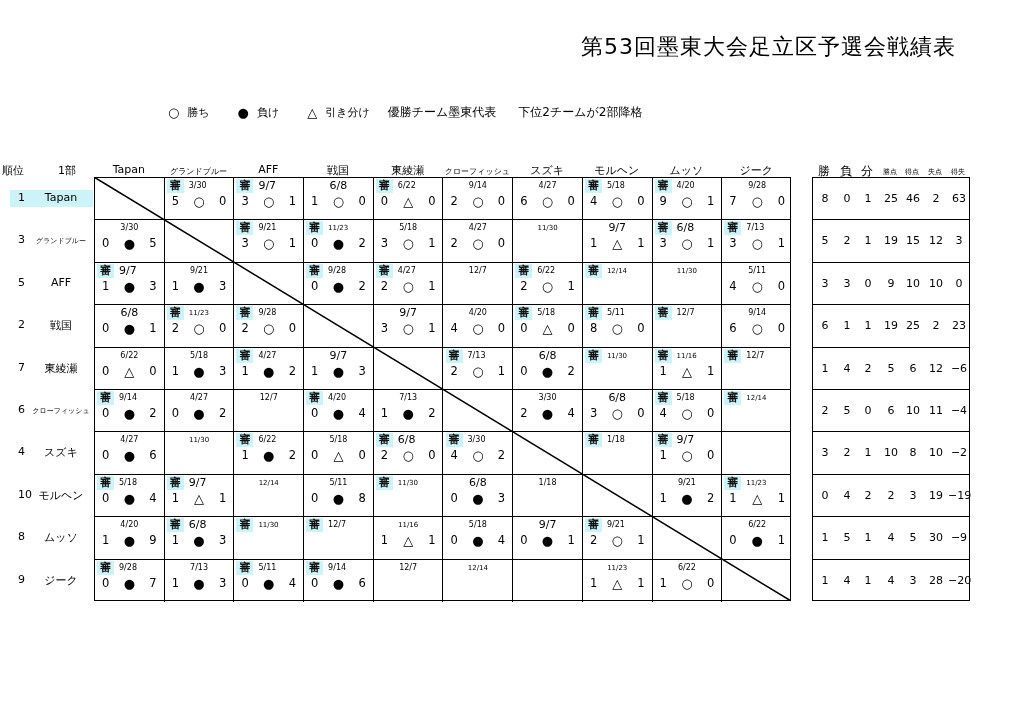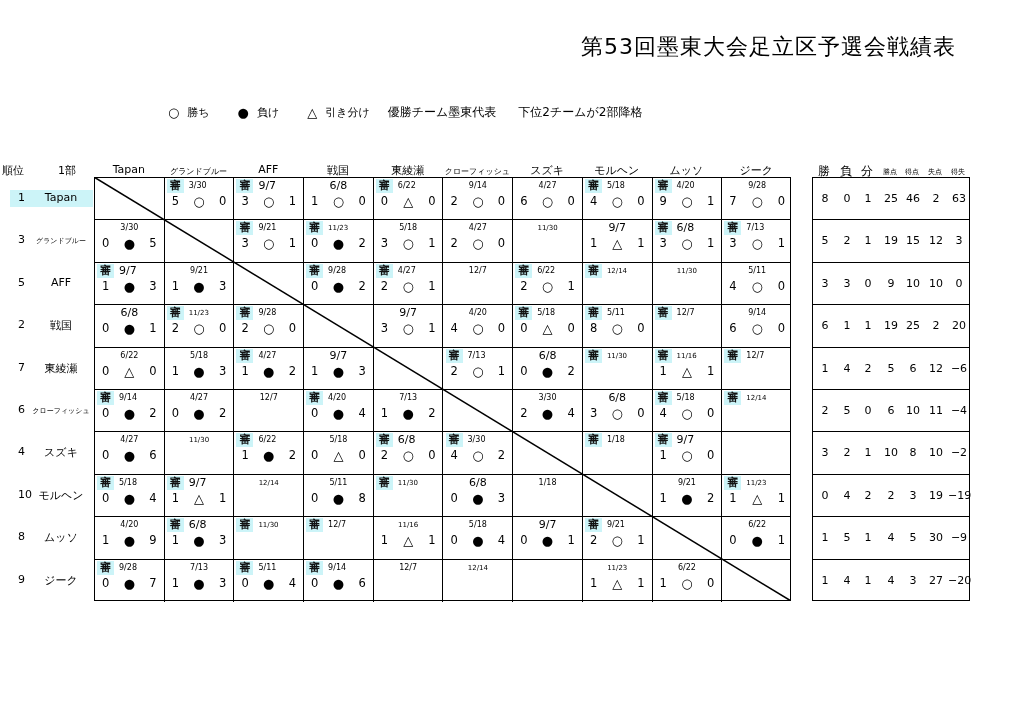--- a/index.html
+++ b/index.html
@@ -930,21 +930,21 @@
       <span class="sv" style="left: 112px;">10</span>
       <span class="sv" style="left: 135px;">0</span>
     </div>
     <div class="srow" style="top: 127.2px;">
       <span class="sv" style="left: 1px;">6</span>
       <span class="sv" style="left: 23px;">1</span>
       <span class="sv" style="left: 44px;">1</span>
       <span class="sv" style="left: 67px;">19</span>
       <span class="sv" style="left: 89px;">25</span>
       <span class="sv" style="left: 112px;">2</span>
-      <span class="sv" style="left: 135px;">20</span>
+      <span class="sv" style="left: 135px;">23</span>
     </div>
     <div class="srow" style="top: 169.6px;">
       <span class="sv" style="left: 1px;">1</span>
       <span class="sv" style="left: 23px;">4</span>
       <span class="sv" style="left: 44px;">2</span>
       <span class="sv" style="left: 67px;">5</span>
       <span class="sv" style="left: 89px;">6</span>
       <span class="sv" style="left: 112px;">12</span>
       <span class="sv" style="left: 135px;">−6</span>
     </div>
@@ -983,16 +983,16 @@
       <span class="sv" style="left: 89px;">5</span>
       <span class="sv" style="left: 112px;">30</span>
       <span class="sv" style="left: 135px;">−9</span>
     </div>
     <div class="srow" style="top: 381.6px;">
       <span class="sv" style="left: 1px;">1</span>
       <span class="sv" style="left: 23px;">4</span>
       <span class="sv" style="left: 44px;">1</span>
       <span class="sv" style="left: 67px;">4</span>
       <span class="sv" style="left: 89px;">3</span>
-      <span class="sv" style="left: 112px;">27</span>
+      <span class="sv" style="left: 112px;">28</span>
       <span class="sv" style="left: 135px;">−20</span>
     </div>
   </div>
 
 </body></html>

